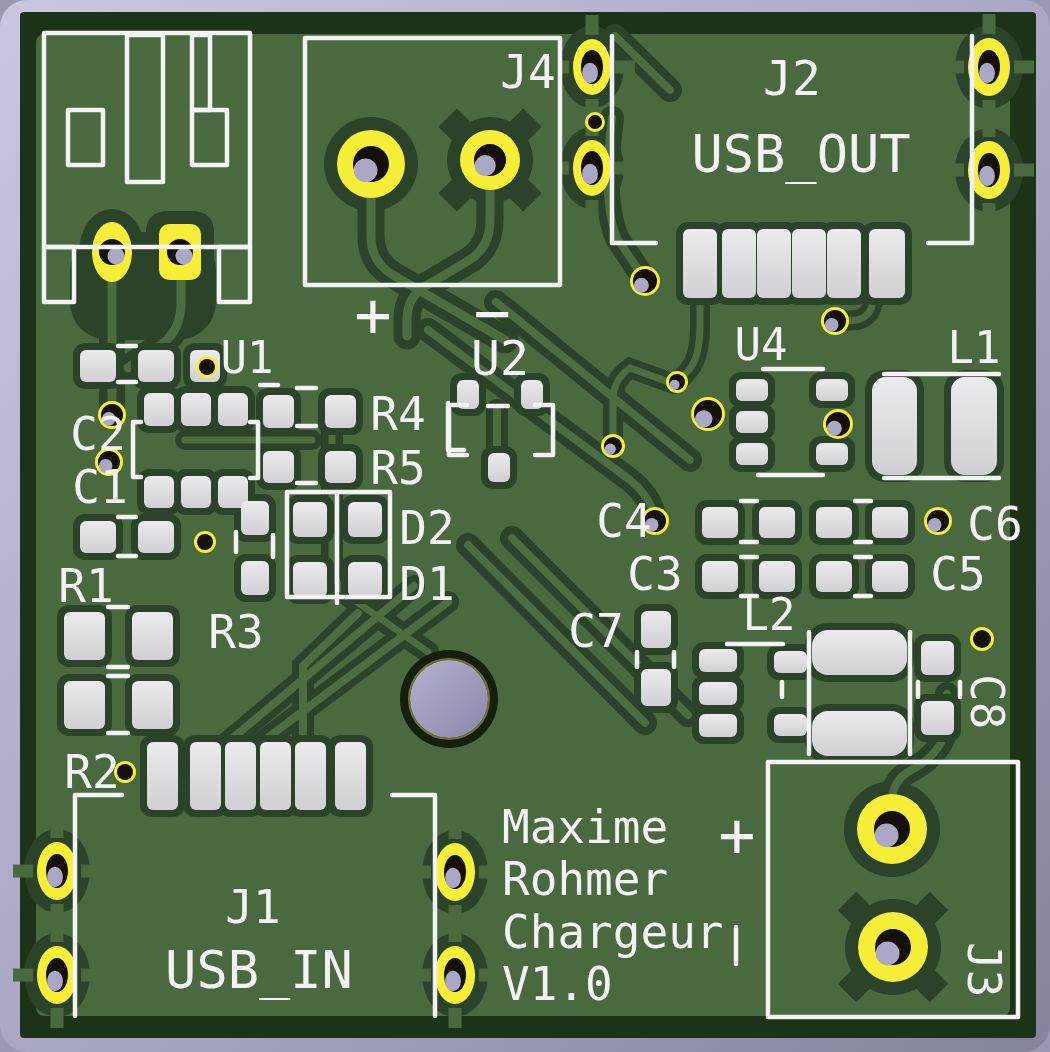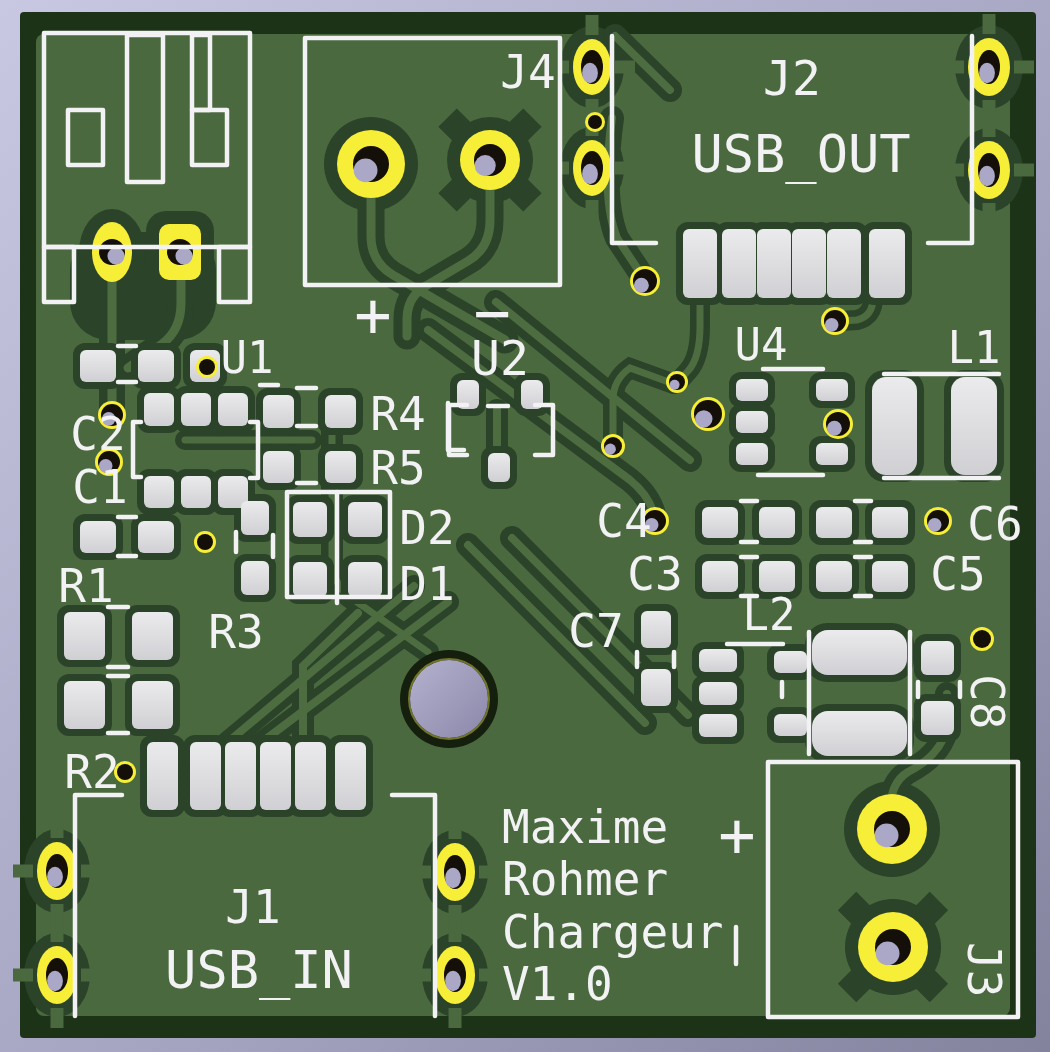--- a/index.html
+++ b/index.html
@@ -1,16 +1,16 @@
 <!DOCTYPE html>
 <html><head>
 <meta charset="utf-8">
 <style>
   html,body{margin:0;padding:0;background:#9a99b5;}
-  #stage{width:1050px;height:1052px;position:relative;overflow:hidden;}
+  #stage{width:1050px;height:1052px;position:relative;overflow:hidden;border-radius:27px;}
   svg{display:block;}
   .halo{fill:#2a4329;}
   .pad{fill:url(#padG);}
   .au{fill:#f7ee38;}
   .drill{fill:#140f08;}
   .lav{fill:#aaa7c7;}
   .mask{fill:#4a693e;}
   .silk{stroke:#f2f2f4;stroke-width:4.5;fill:none;stroke-linecap:round;stroke-linejoin:round;}
   .td{stroke:#2a4329;fill:none;stroke-linecap:round;}
   .tc{stroke:#4d6c40;fill:none;stroke-linecap:round;}

